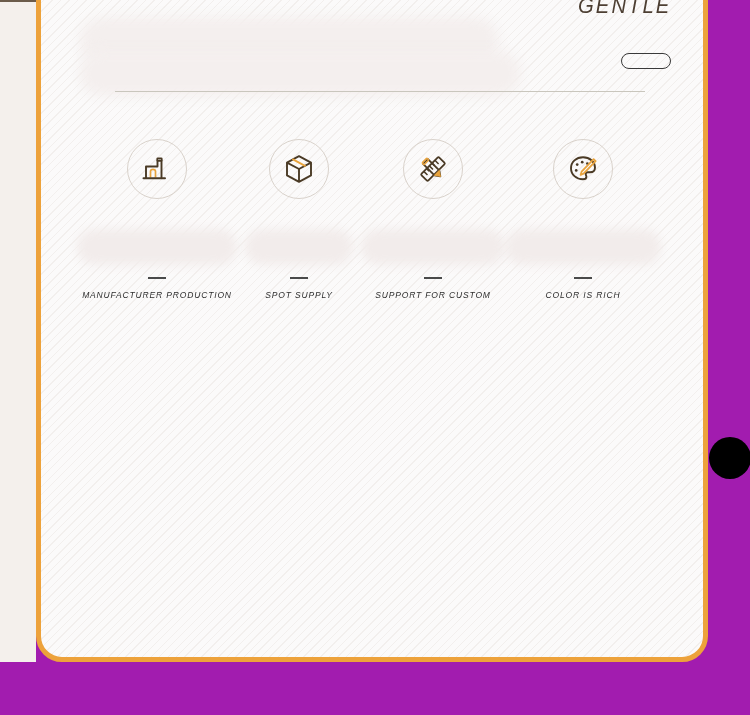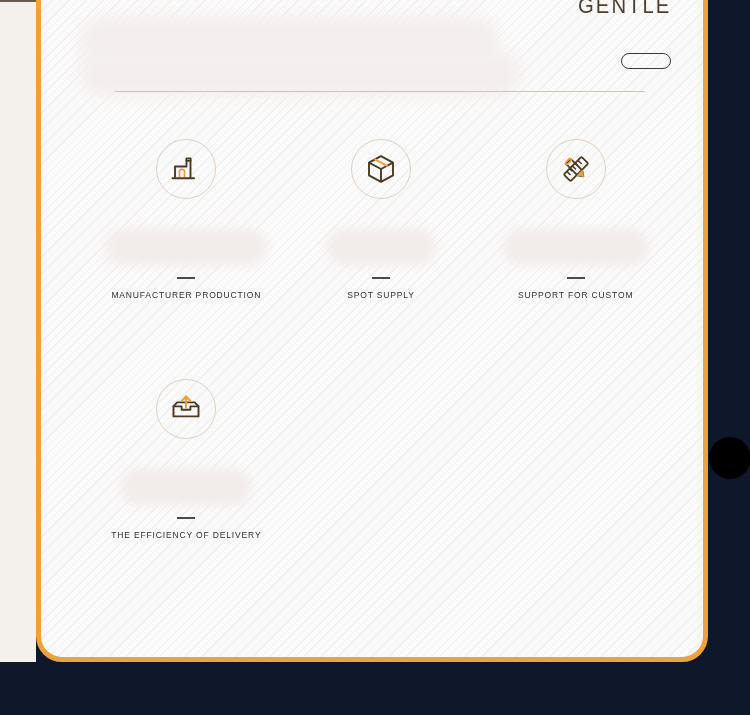--- a/index.html
+++ b/index.html
@@ -12,21 +12,22 @@
     overflow: hidden;
     background: #f4f0ec;
     font-family: "Liberation Sans", sans-serif;
     position: relative;
   }
 
   
   #page {
     position: absolute;
     inset: 0;
-    background: #0f172a;
+    background: #a21caf;
+    font-style: italic;
   }
 
   
   #frame {
     position: absolute;
     left: 36px;
     top: -26px;
     width: 672px;
     height: 688px;
     border: 5px solid #eda23b;
@@ -98,25 +99,25 @@
     left: 74px;
     top: 112px;
     width: 530px;
     height: 1px;
     background: #c9c6bd;
   }
 
   
   #grid {
     position: absolute;
-    left: 48px;
+    left: 36px;
     top: 156px;
     width: 584px;
     display: grid;
-    grid-template-columns: repeat(3, 1fr);
+    grid-template-columns: repeat(4, 1fr);
     grid-template-rows: repeat(2, 240px);
   }
   .cell {
     position: relative;
     display: flex;
     flex-direction: column;
     align-items: center;
   }
   .icon-ring {
     width: 58px;
@@ -246,34 +247,39 @@
               <rect x="13.6" y="5.0" width="6.8" height="2.6" rx="0.8" stroke="#e8a33d" stroke-width="1.6" fill="none"></rect>
             </g>
           </svg>
         </div>
         <div class="cell-redact r-w2"></div>
         <div class="rule"></div>
         <div class="caption">SUPPORT FOR CUSTOM</div>
       </div>
 
 
-
-      <div class="cell">
-        <div class="icon-ring">
-          <svg width="34" height="34" viewBox="0 0 34 34" fill="none">
-            <path d="M4.5 14.4 L8.2 10.4 L25.8 10.4 L29.5 14.4" stroke="#4a3a25" stroke-width="1.9" stroke-linejoin="round" stroke-linecap="round" fill="none"></path>
-            <path d="M4.5 14.4 L4.5 24.4 L29.5 24.4 L29.5 14.4 L21.4 14.4 L21.4 17.8 L12.6 17.8 L12.6 14.4 Z" stroke="#4a3a25" stroke-width="1.9" stroke-linejoin="round" fill="none"></path>
-            <path d="M17 15.6 L17 4.6" stroke="#e8a33d" stroke-width="2.1" stroke-linecap="round"></path>
-            <path d="M12.8 8.8 L17 4.4 L21.2 8.8" stroke="#e8a33d" stroke-width="2.1" stroke-linejoin="round" stroke-linecap="round" fill="none"></path>
-          </svg>
-        </div>
-        <div class="cell-redact r-w6"></div>
-        <div class="rule"></div>
-        <div class="caption">THE EFFICIENCY OF DELIVERY</div>
-      </div>
+      <div class="cell">
+        <div class="icon-ring">
+          <svg width="34" height="34" viewBox="0 0 34 34" fill="none">
+            <path d="M17 5.2 C10.2 5.2 5 10 5 16.2 C5 22.5 10.2 27.3 17 27.3
+                     C19.1 27.3 20.4 26.2 20.4 24.7 C20.4 23.6 19.7 23 19.7 22
+                     C19.7 20.9 20.6 20.2 21.8 20.2 L24 20.2 C27.3 20.2 29 18.3 29 15.4
+                     C29 9.7 23.7 5.2 17 5.2 Z" stroke="#4a3a25" stroke-width="1.9" stroke-linejoin="round" fill="none"></path>
+            <circle cx="11.2" cy="12.6" r="1.35" fill="#4a3a25"></circle>
+            <circle cx="16.2" cy="10.2" r="1.35" fill="#4a3a25"></circle>
+            <circle cx="21.4" cy="11.6" r="1.35" fill="#4a3a25"></circle>
+            <circle cx="10.2" cy="18.4" r="1.35" fill="#4a3a25"></circle>
+            <path d="M27.6 7.2 L29.6 9.2 L17.6 21.6 L14.6 22.8 L15.6 19.7 Z" stroke="#e8a33d" stroke-width="1.8" stroke-linejoin="round" fill="none"></path>
+          </svg>
+        </div>
+        <div class="cell-redact r-w5"></div>
+        <div class="rule"></div>
+        <div class="caption">COLOR IS RICH</div>
+      </div>
+
 
     </div>
   </div>
 
   <div id="left-gutter"></div>
   <div id="dot"></div>
 
 </div>
 
 </body></html>

